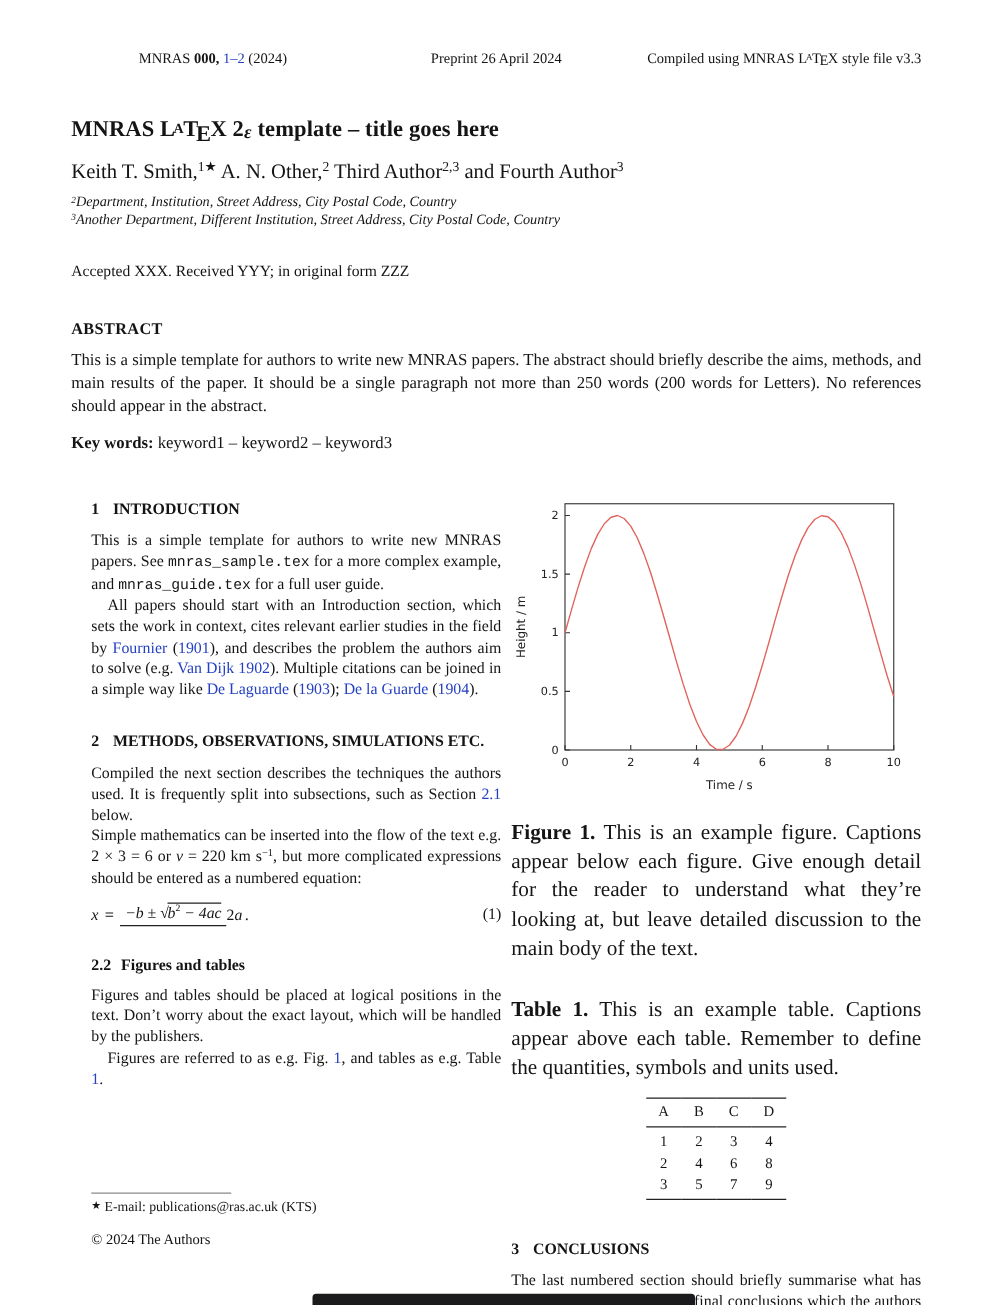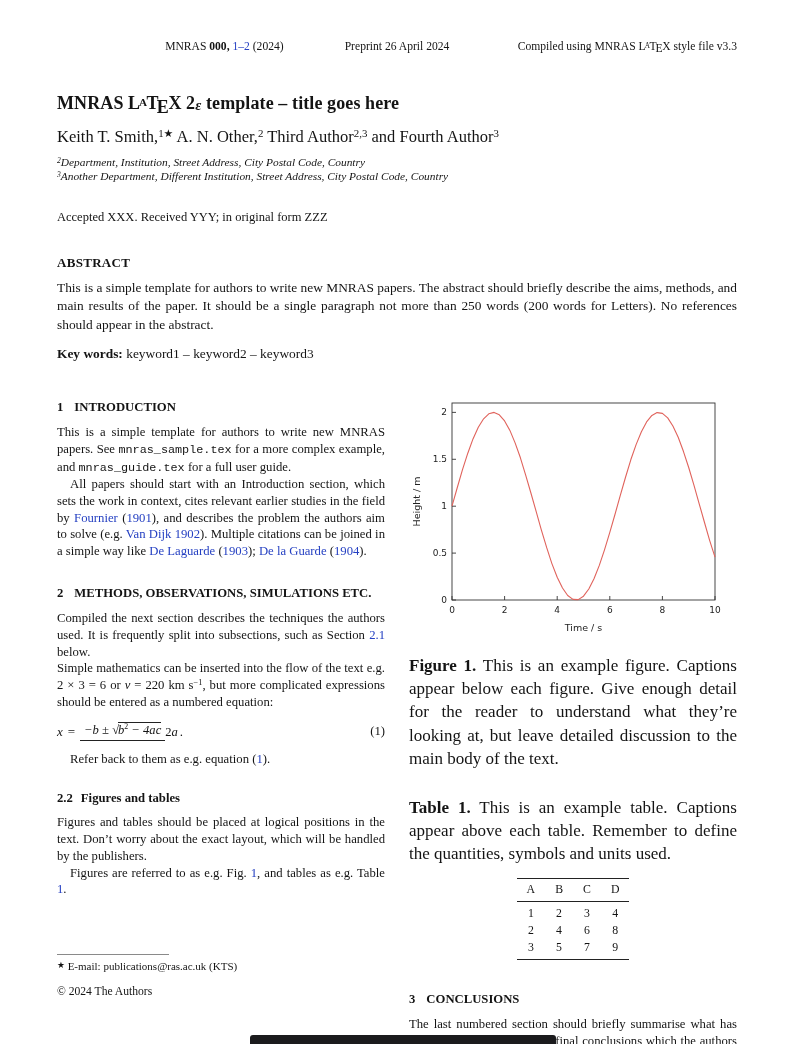--- a/index.html
+++ b/index.html
@@ -6,41 +6,41 @@
   * { margin:0; padding:0; box-sizing:border-box; }
   html,body { background:#ffffff; }
   body {
     width:794px; height:1044px; position:relative; overflow:hidden;
     font-family:"Liberation Serif", serif; color:var(--ink);
   }
   .page { position:absolute; left:0; top:0; width:794px; height:1044px; padding:40px 57px 0 57px; }
 
   
   .masthead { display:flex; font-size:11.6px; }
-  .masthead .m-left  { flex:1; text-align:right;  white-space:nowrap; }
+  .masthead .m-left  { flex:1; text-align:center;  white-space:nowrap; }
   .masthead .m-center{ flex:1; text-align:center; white-space:nowrap; }
   .masthead .m-right { flex:1; text-align:right; white-space:nowrap; }
 
   
   .title { margin-top:40px; font-size:18px; font-weight:bold; letter-spacing:.1px; }
   .authors { margin-top:13px; font-size:16.5px; }
   .affiliations { margin-top:8px; font-size:11.4px; font-style:italic; line-height:1.26; }
   .affil { margin:0; }
   .dates { margin-top:26px; font-size:12.5px; }
 
   
   .abstract-heading { margin-top:30px; font-size:13px; font-weight:bold; letter-spacing:.3px; }
   .abstract-text { margin-top:8px; font-size:13.4px; line-height:1.38; text-align:justify; }
   .keywords { margin-top:12px; font-size:13.4px; }
   .keywords .kw-label { font-weight:bold; }
 
   
   .columns { position:relative; margin-top:36px; height:602px; }
   .col { position:absolute; top:0; height:100%; width:328px; }
-  .col-left { left:0; }
+  .col-left { left:16px; }
   .col-right { right:0; }
 
   h2.sec { font-size:12.7px; font-weight:bold; margin:26px 0 9px 0; }
   h2.sec.first { margin-top:2px; }
   h3.subsec { font-size:12.7px; font-weight:bold; margin:24px 0 8px 0; }
   .sec-num { margin-right:11px; }
   .subsec-num { margin-right:8px; }
   p.body-text { font-size:12.7px; line-height:1.32; text-align:justify; }
   p.indent { text-indent:13px; }
 
@@ -138,21 +138,20 @@
           <span class="eq-rel">=</span>
           <span class="frac">
             <span class="num"><i>−b ± </i><span class="radical">√</span><span class="radicand"><i>b</i><sup>2</sup><i> − 4ac</i></span></span>
             <span class="den"><span>2</span><i>a</i></span>
           </span>
           <span>.</span>
         </span>
         <span class="eq-number">(1)</span>
       </div>
 
-      <p class="body-text indent"><span>Refer back to them as e.g. equation (</span><span class="seg-link">1</span><span>).</span></p>
 
       <h3 class="subsec"><span class="subsec-num">2.2</span><span>Figures and tables</span></h3>
       <p class="body-text"><span>Figures and tables should be placed at logical positions in the text. Don’t worry about the exact layout, which will be handled by the publishers.</span></p>
       <p class="body-text indent"><span>Figures are referred to as e.g. Fig. </span><span class="seg-link">1</span><span>, and tables as e.g. Table </span><span class="seg-link">1</span><span>.</span></p>
 
       <div class="footnote">
         <div class="fn-rule"></div>
         <p class="fn-text"><span class="seg-fnstar">★</span><span> E-mail: publications@ras.ac.uk (KTS)</span></p>
       </div>
       <p class="copyright">© 2024 The Authors</p>

